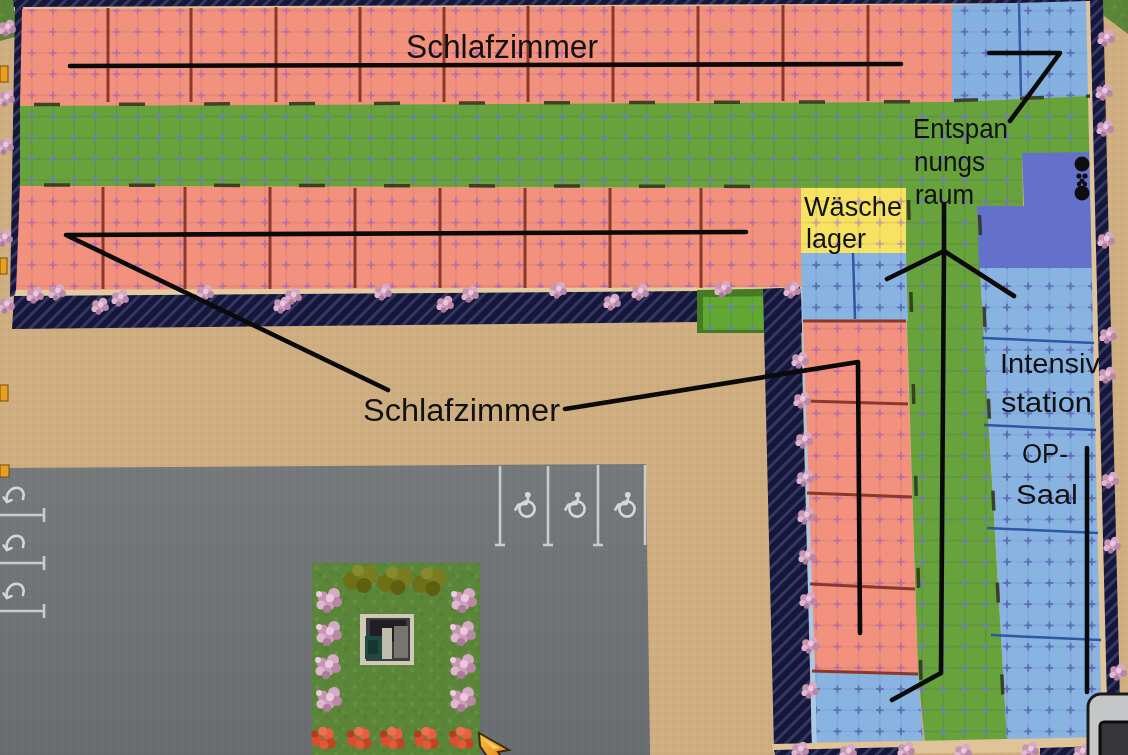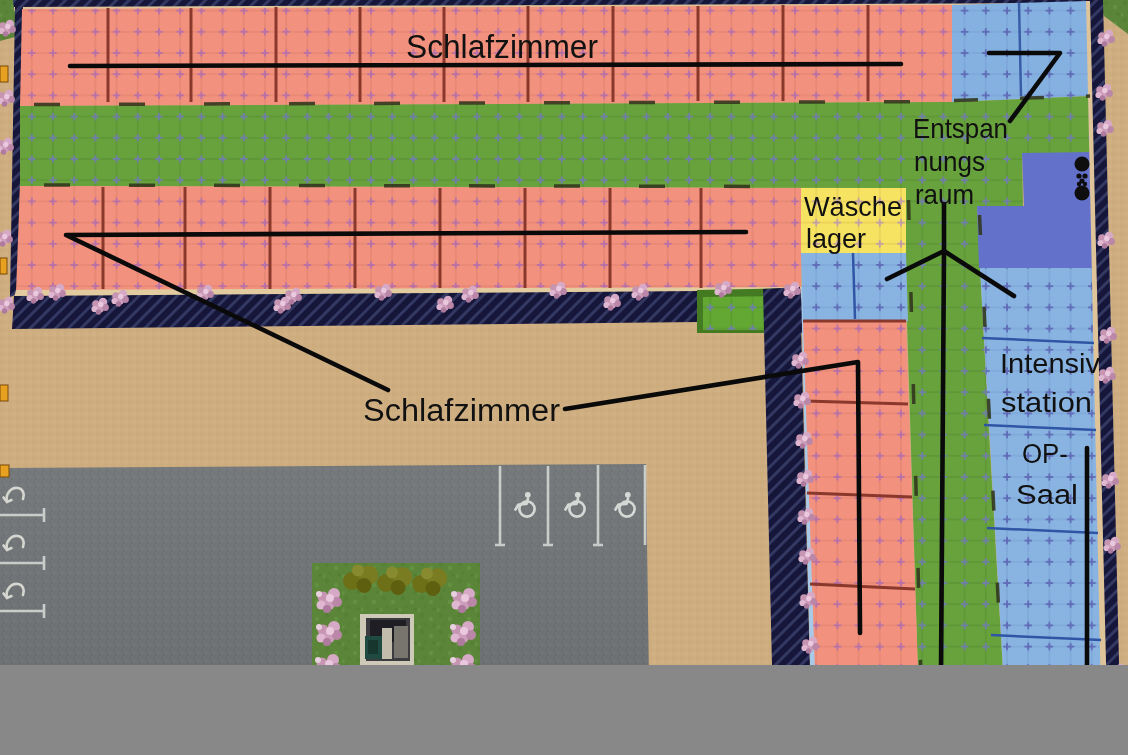--- a/index.html
+++ b/index.html
@@ -1,15 +1,15 @@
 <!DOCTYPE html>
 <html><head><meta charset="utf-8">
 <style>
 html,body{margin:0;padding:0;background:#888}
-#stage{position:relative;width:1128px;height:665px;overflow:hidden;background:#f97316;font-family:"Liberation Sans",sans-serif}
+#stage{position:relative;width:1128px;height:755px;overflow:hidden;background:#f97316;font-family:"Liberation Sans",sans-serif}
 </style></head>
 <body>
 <div id="stage">
 <svg width="1128" height="755" viewBox="0 0 1128 755">
 <defs>
 <pattern id="tanT" width="8" height="8" patternUnits="userSpaceOnUse">
  <rect width="8" height="8" fill="#CEAE81"></rect>
  <rect width="4" height="4" fill="#C7A778" opacity="0.4"></rect>
  <rect x="4" y="4" width="4" height="4" fill="#D5B78A" opacity="0.35"></rect>
 </pattern>

